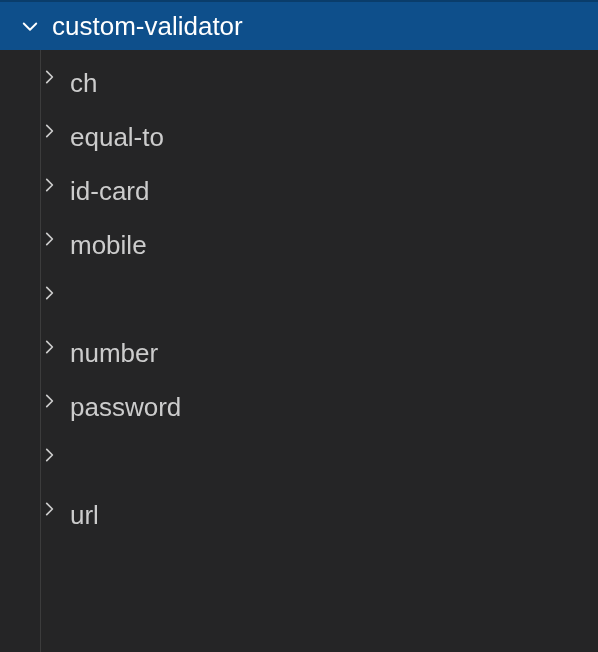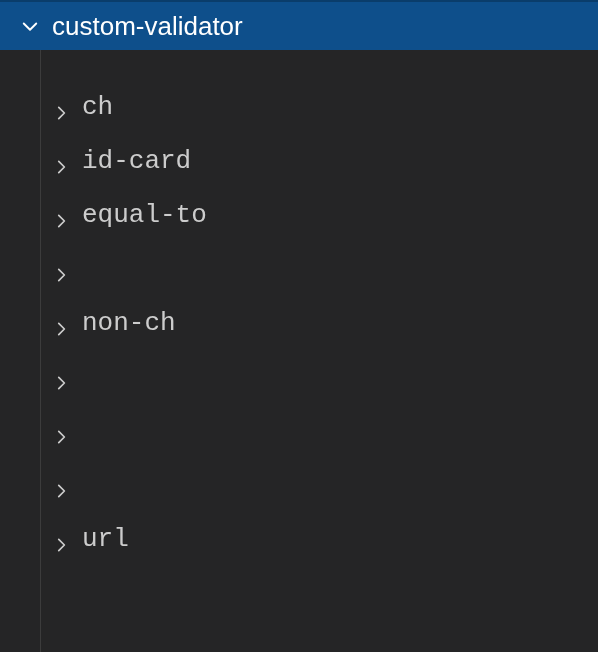--- a/index.html
+++ b/index.html
@@ -47,25 +47,24 @@
     .tree-guide {
       position: absolute;
       left: 40px;
       top: 0;
       bottom: 0;
       width: 1px;
       background: #3c3c3c;
     }
     .tree-item {
       display: flex;
-      align-items: flex-end;
+      align-items: flex-start;
       height: 54px;
-      padding-left: 12px;
+      padding-left: 0;
       cursor: pointer;
-      font-family: Liberation Mono, monospace;
     }
     .item-chevron {
       display: flex;
       align-items: center;
       justify-content: center;
       margin-right: 12px;
     }
     .item-chevron svg {
       width: 18px;
       height: 18px;
@@ -100,63 +99,65 @@
     <span class="item-label">ch</span>
   </div>
 
 
   <div class="tree-item">
     <span class="item-chevron">
       <svg viewBox="0 0 16 16" fill="none" stroke="#cccccc" stroke-width="1.5">
         <path d="M6 3 L11 8 L6 13" stroke-linecap="round" stroke-linejoin="round"></path>
       </svg>
     </span>
+    <span class="item-label">equal-to</span>
+  </div>
+
+  <div class="tree-item">
+    <span class="item-chevron">
+      <svg viewBox="0 0 16 16" fill="none" stroke="#cccccc" stroke-width="1.5">
+        <path d="M6 3 L11 8 L6 13" stroke-linecap="round" stroke-linejoin="round"></path>
+      </svg>
+    </span>
     <span class="item-label">id-card</span>
   </div>
 
   <div class="tree-item">
     <span class="item-chevron">
       <svg viewBox="0 0 16 16" fill="none" stroke="#cccccc" stroke-width="1.5">
         <path d="M6 3 L11 8 L6 13" stroke-linecap="round" stroke-linejoin="round"></path>
       </svg>
     </span>
-    <span class="item-label">equal-to</span>
+    <span class="item-label">mobile</span>
   </div>
 
   <div class="tree-item">
     <span class="item-chevron">
       <svg viewBox="0 0 16 16" fill="none" stroke="#cccccc" stroke-width="1.5">
         <path d="M6 3 L11 8 L6 13" stroke-linecap="round" stroke-linejoin="round"></path>
       </svg>
     </span>
   </div>
 
   <div class="tree-item">
     <span class="item-chevron">
       <svg viewBox="0 0 16 16" fill="none" stroke="#cccccc" stroke-width="1.5">
         <path d="M6 3 L11 8 L6 13" stroke-linecap="round" stroke-linejoin="round"></path>
       </svg>
     </span>
-    <span class="item-label">non-ch</span>
+    <span class="item-label">number</span>
   </div>
 
   <div class="tree-item">
     <span class="item-chevron">
       <svg viewBox="0 0 16 16" fill="none" stroke="#cccccc" stroke-width="1.5">
         <path d="M6 3 L11 8 L6 13" stroke-linecap="round" stroke-linejoin="round"></path>
       </svg>
     </span>
-  </div>
-
-  <div class="tree-item">
-    <span class="item-chevron">
-      <svg viewBox="0 0 16 16" fill="none" stroke="#cccccc" stroke-width="1.5">
-        <path d="M6 3 L11 8 L6 13" stroke-linecap="round" stroke-linejoin="round"></path>
-      </svg>
-    </span>
+    <span class="item-label">password</span>
   </div>
 
 
   <div class="tree-item">
     <span class="item-chevron">
       <svg viewBox="0 0 16 16" fill="none" stroke="#cccccc" stroke-width="1.5">
         <path d="M6 3 L11 8 L6 13" stroke-linecap="round" stroke-linejoin="round"></path>
       </svg>
     </span>
   </div>

